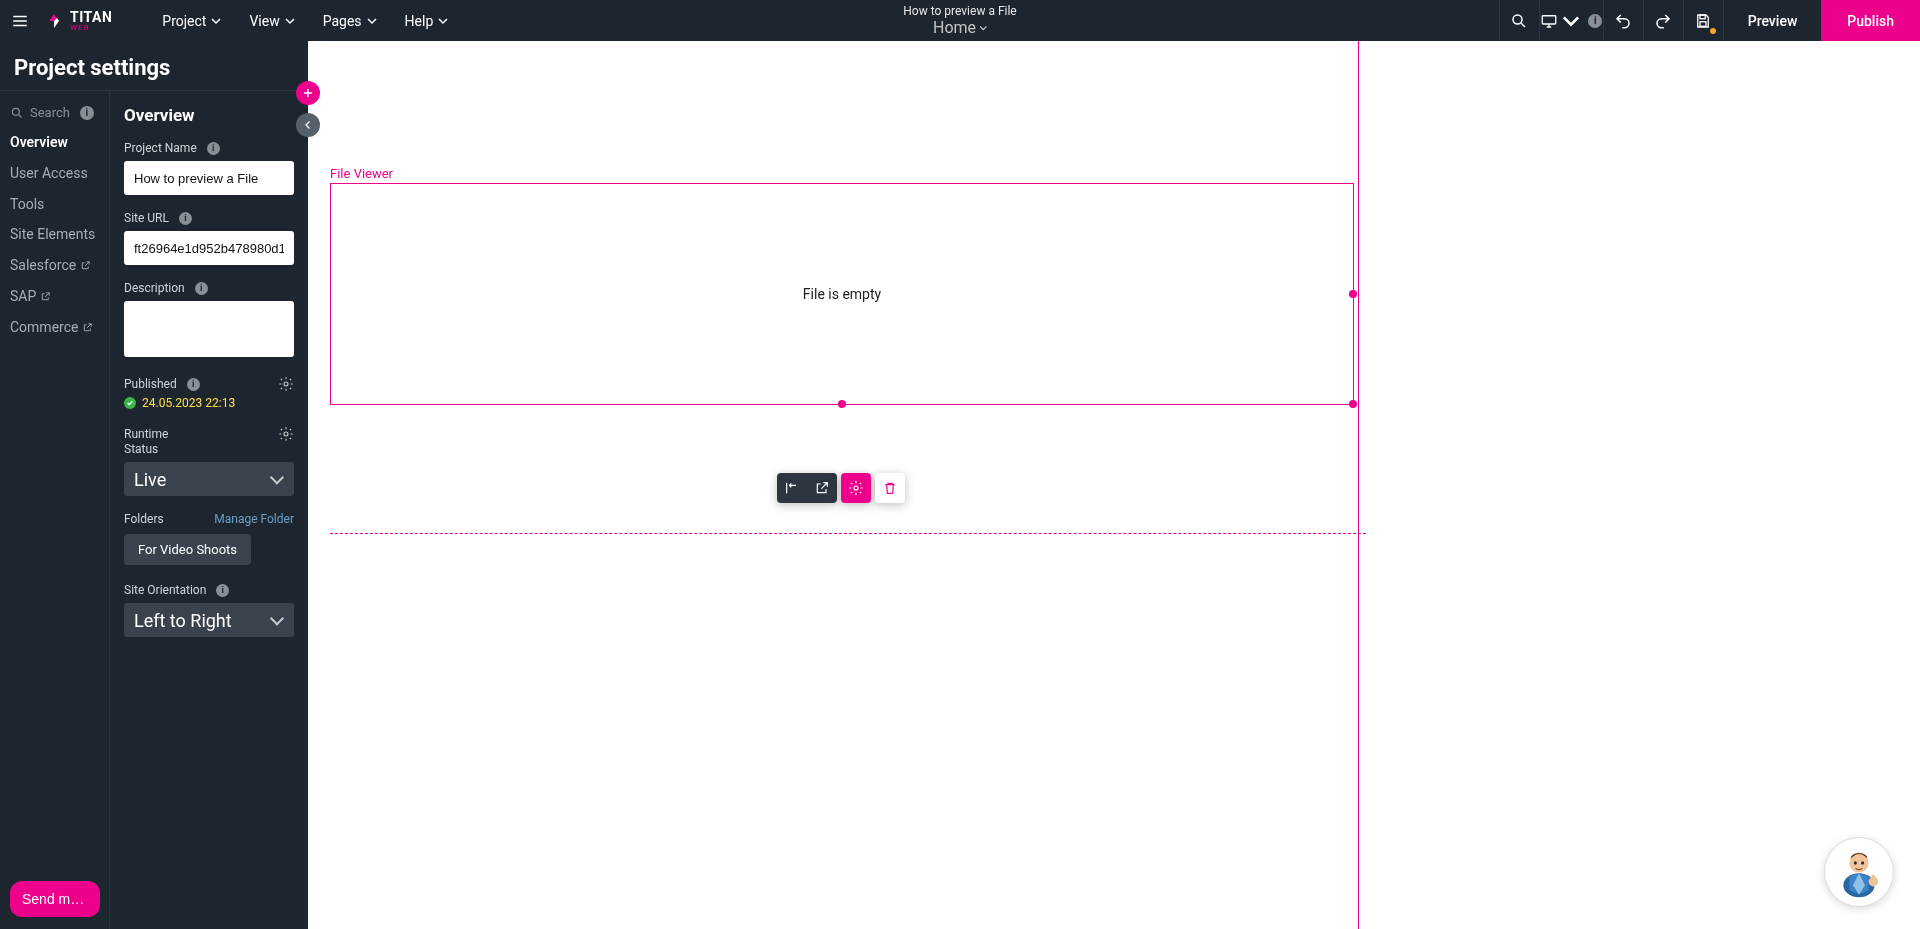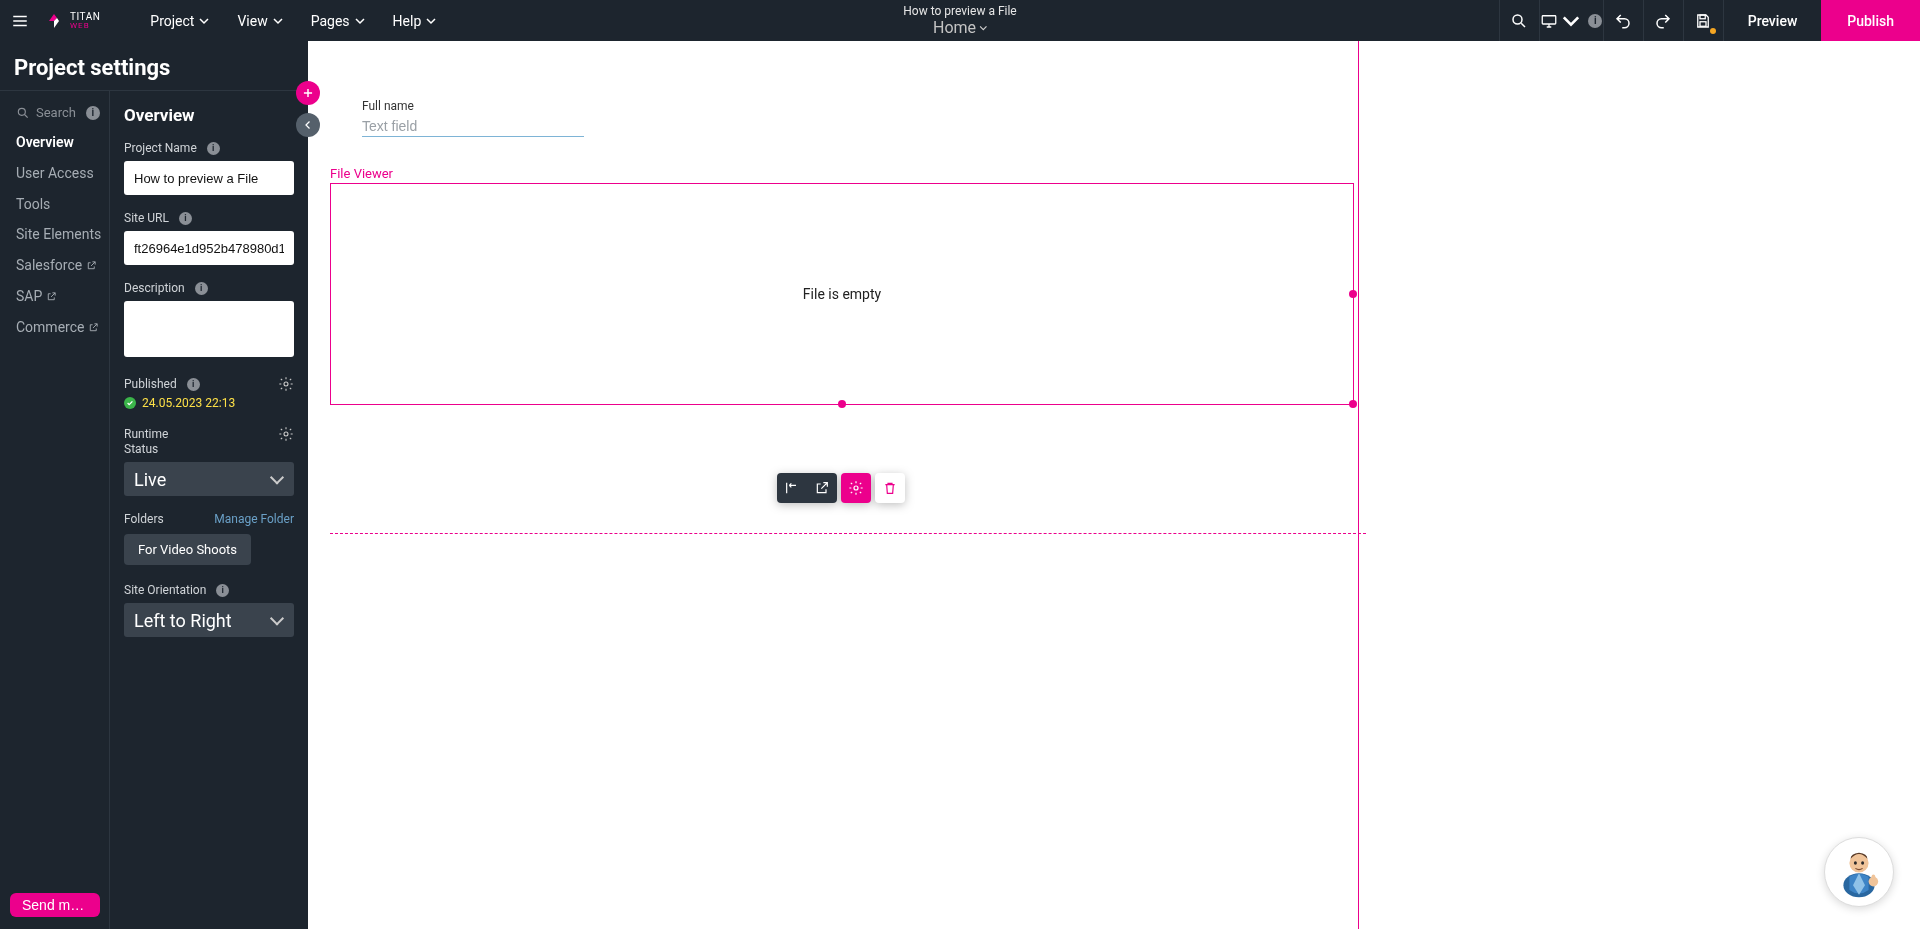--- a/index.html
+++ b/index.html
@@ -4,21 +4,21 @@
 <style>
   * { box-sizing: border-box; margin: 0; padding: 0; }
   body { font-family: -apple-system, BlinkMacSystemFont, "Segoe UI", Roboto, Helvetica, Arial, sans-serif; background: #fff; height: 929px; width: 1920px; overflow: hidden; }
   
   
   .topbar { height: 41px; background: #1d252e; display: flex; align-items: center; color: #fff; font-size: 14px; position: relative; }
   .hamburger { width: 40px; height: 41px; display:flex; align-items:center; justify-content:center; cursor:pointer; }
   .hamburger svg { width:18px; height:18px; }
   .logo { display:flex; align-items:center; gap:6px; padding:0 14px 0 4px; }
   .logo-mark { width:20px; height:20px; }
-  .logo-text { font-weight:400; font-size:10px; letter-spacing:0.5px; line-height:1; }
+  .logo-text { font-weight:700; font-size:14px; letter-spacing:0.5px; line-height:1; }
   .logo-sub { font-size:8px; color:#ec008c; letter-spacing:1px; line-height:1; }
   .top-menu { display:flex; align-items:center; gap:28px; margin-left:36px; }
   .top-menu-item { display:flex; align-items:center; gap:5px; cursor:pointer; font-size:14px; }
   .chev-down { width:10px; height:10px; }
   
   .doc-title { position:absolute; left:50%; transform:translateX(-50%); text-align:center; font-size:12px; line-height:1.2; }
   .doc-title .t1 { font-size:12px; color:#e6e6e6; }
   .doc-title .t2 { font-size:16px; color:#c3c3c3; display:flex; align-items:center; justify-content:center; gap:3px; }
   
   .top-right { margin-left:auto; display:flex; align-items:stretch; height:41px; }
@@ -31,21 +31,21 @@
   .publish-btn { padding:0 26px; display:flex; align-items:center; background:#ec008c; cursor:pointer; font-weight:500; }
   
   
   .main { display:flex; height: calc(929px - 41px); }
   
   
   .sidebar { width:308px; background:#1d252e; color:#fff; display:flex; flex-direction:column; position:relative; }
   .sidebar-title { font-size:22px; font-weight:700; padding:14px 14px 10px 14px; border-bottom:1px solid #2d3640; }
   .sidebar-body { flex:1; display:flex; overflow:hidden; }
   
-  .nav-col { width:110px; border-right:1px solid #2d3640; padding:14px 0 0 16px; display:flex; flex-direction:column; gap:14px; font-size:13px; color:#a6adb4; }
+  .nav-col { width:110px; border-right:1px solid #2d3640; padding:14px 0 0 10px; display:flex; flex-direction:column; gap:14px; font-size:13px; color:#a6adb4; }
   .nav-search { display:flex; align-items:center; gap:6px; color:#8a8f96; cursor:pointer; }
   .nav-search svg { width:14px; height:14px; }
   .nav-item { cursor:pointer; display:flex; align-items:center; gap:4px; font-size:14px; line-height:1.2; }
   .nav-item.active { color:#fff; font-weight:600; }
   .ext-icon { width:11px; height:11px; }
   
   .panel-col { flex:1; padding:14px 14px 14px 14px; color:#e6e6e6; font-size:13px; overflow-y:auto; }
   .panel-heading { font-size:17px; font-weight:700; color:#fff; margin-bottom:16px; }
   .field { margin-bottom:16px; }
   .field-label { display:flex; align-items:center; gap:6px; font-size:12px; color:#d0d4d8; margin-bottom:6px; }
@@ -57,21 +57,21 @@
   .green-dot { width:12px; height:12px; border-radius:50%; background:#3bb54a; display:flex; align-items:center; justify-content:center; }
   .green-dot svg { width:8px; height:8px; }
   .gear-small { width:16px; height:16px; cursor:pointer; }
   .runtime-row { display:flex; align-items:center; justify-content:space-between; }
   .select { width:100%; height:34px; background:#3a434d; color:#fff; border:none; border-radius:3px; padding:0 30px 0 10px; font-size:18px; cursor:pointer; position:relative; display:flex; align-items:center; }
   .select::after { content:""; position:absolute; right:12px; top:50%; width:8px; height:8px; border-right:2px solid #ccc; border-bottom:2px solid #ccc; transform:translateY(-65%) rotate(45deg); }
   .folders-row { display:flex; align-items:center; justify-content:space-between; margin-bottom:8px; }
   .manage-link { color:#6aa0c7; font-size:12px; cursor:pointer; }
   .folder-chip { display:inline-block; background:#3a434d; color:#fff; border-radius:4px; padding:8px 14px; font-size:13px; }
   
-  .send-msg { position:absolute; left:10px; bottom:12px; background:#ec008c; color:#fff; border:none; border-radius:6px; padding:4px 12px; font-size:14px; font-weight:500; cursor:pointer; max-width:90px; overflow:hidden; white-space:nowrap; text-overflow:ellipsis; }
+  .send-msg { position:absolute; left:10px; bottom:12px; background:#ec008c; color:#fff; border:none; border-radius:12px; padding:10px 12px; font-size:14px; font-weight:500; cursor:pointer; max-width:90px; overflow:hidden; white-space:nowrap; text-overflow:ellipsis; }
   
   
   .float-plus { position:absolute; top:40px; left:296px; width:24px; height:24px; border-radius:50%; background:#ec008c; display:flex; align-items:center; justify-content:center; cursor:pointer; z-index:5; }
   .float-plus svg { width:14px; height:14px; }
   .float-collapse { position:absolute; top:72px; left:296px; width:24px; height:24px; border-radius:50%; background:#55606b; display:flex; align-items:center; justify-content:center; cursor:pointer; z-index:5; }
   .float-collapse svg { width:12px; height:12px; }
   
   
   .canvas-area { flex:1; position:relative; background:#fff; overflow:hidden; }
   .canvas-guide { position:absolute; top:0; left:1050px; width:1px; height:100%; background:#ec008c; }
@@ -353,24 +353,20 @@
       <svg viewBox="0 0 24 24">
           <path d="M15 5l-7 7 7 7" stroke="#fff" stroke-width="2.5" fill="none"></path>
         </svg>
     </div>
   </div>
 
   <div class="canvas-area">
     <div class="canvas-guide"></div>
     <div class="canvas-container">
 
-      <div class="full-name-field">
-        <span class="lbl">Full name</span>
-        <input class="inp" placeholder="Text field" style="">
-      </div>
 
       <div class="file-viewer">
         <div class="fv-label">File Viewer</div>
         <div class="fv-box">
           <span class="fv-empty">File is empty</span>
           <div class="handle h-bc"></div>
           <div class="handle h-br"></div>
           <div class="handle h-mr"></div>
         </div>
       </div>

